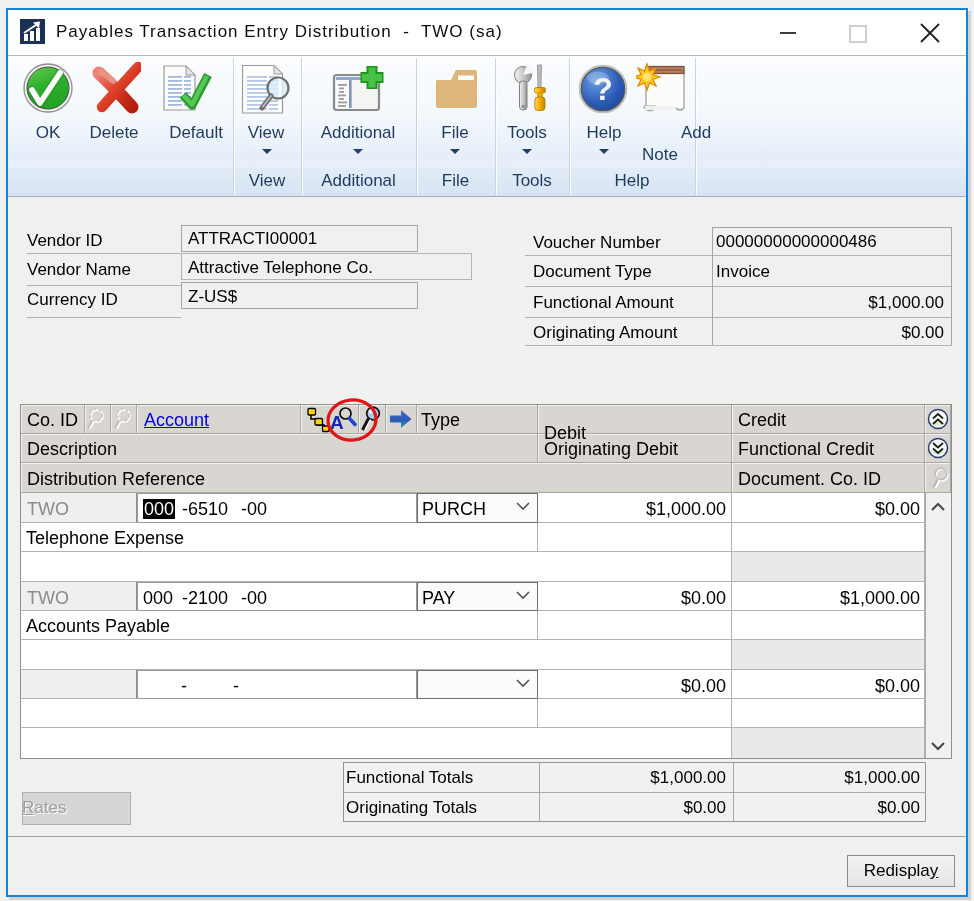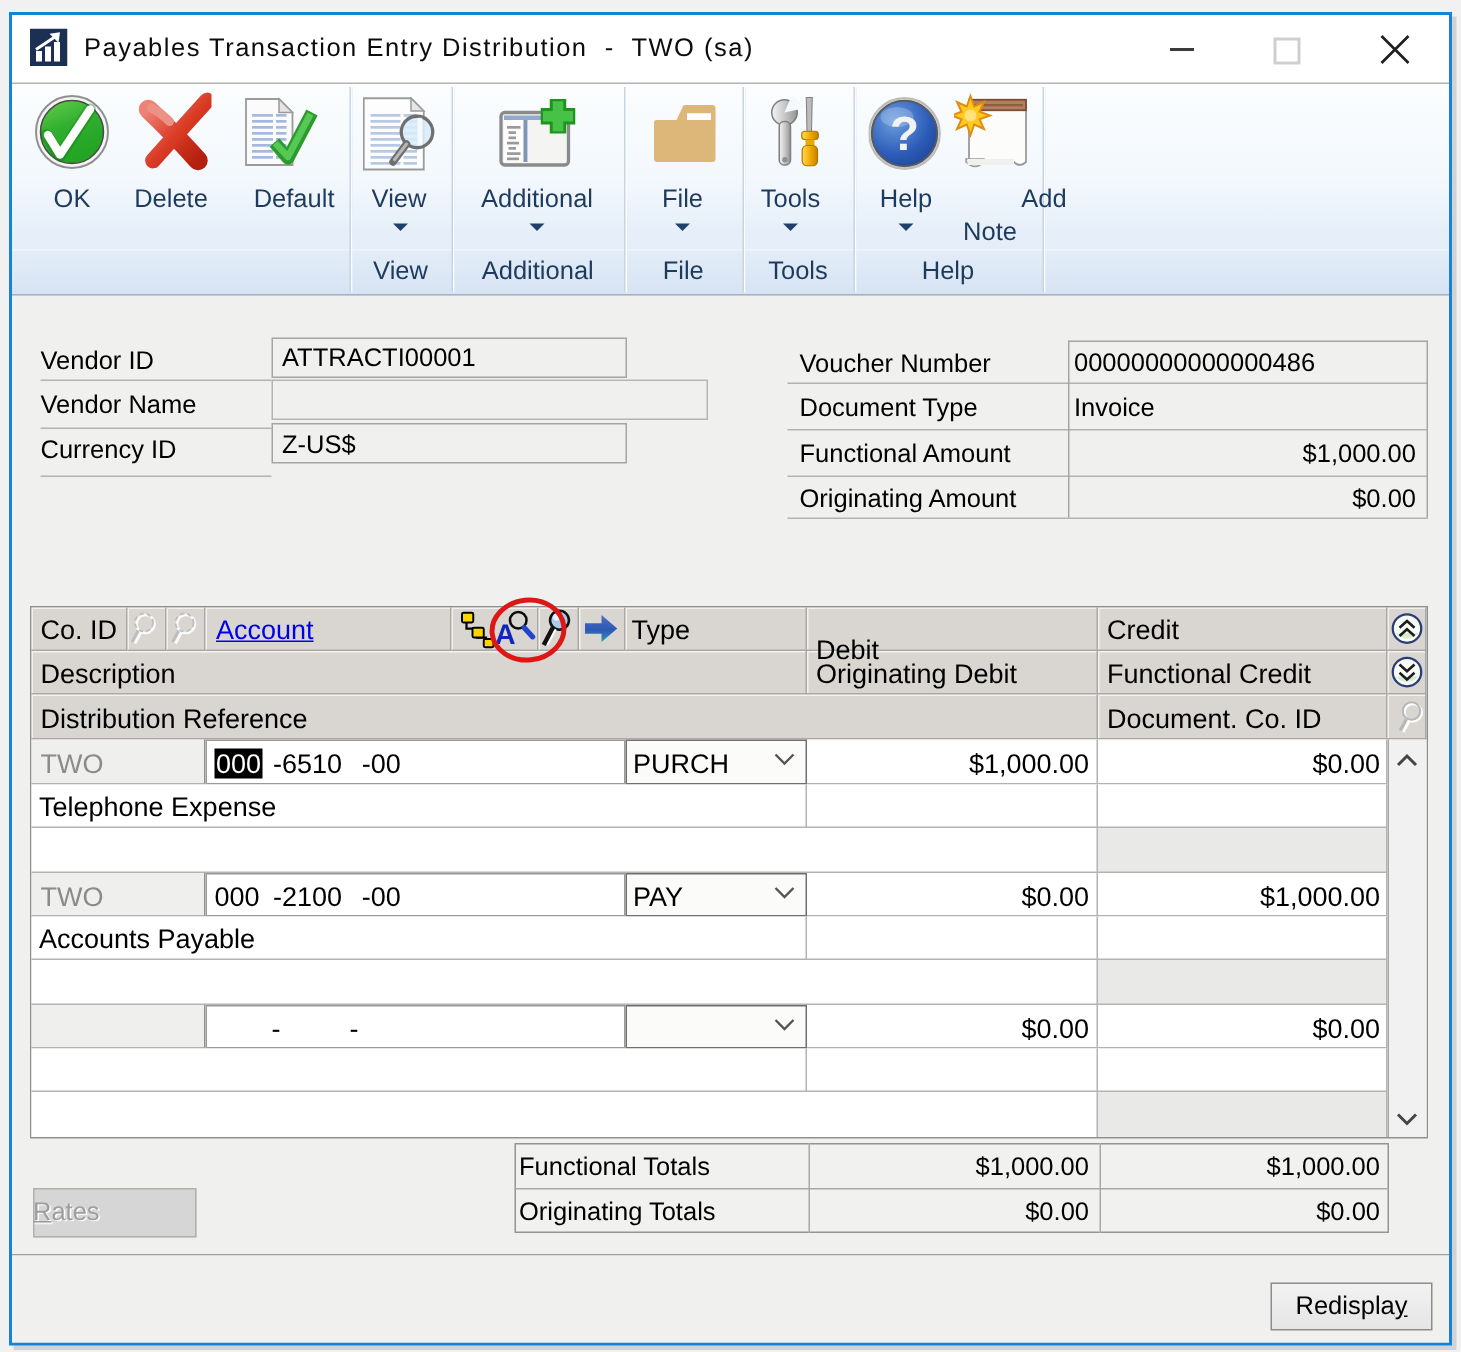--- a/index.html
+++ b/index.html
@@ -221,20 +221,21 @@
   <div class="a t" style="left:27px;top:231px;">Vendor ID</div>
   <div class="a t" style="left:27px;top:260px;">Vendor Name</div>
   <div class="a t" style="left:27px;top:290px;">Currency ID</div>
   <div class="a" style="left:27px;top:253px;width:154px;height:1px;background:#b2b2b2;"></div>
   <div class="a" style="left:27px;top:285px;width:154px;height:1px;background:#b2b2b2;"></div>
   <div class="a" style="left:27px;top:317px;width:154px;height:1px;background:#b2b2b2;"></div>
   <div class="cell" style="left:181px;top:225px;width:237px;height:27px;border:1px solid #a5a5a5;"></div>
   <div class="cell" style="left:181px;top:253px;width:291px;height:27px;border:1px solid #b5b5b5;"></div>
   <div class="cell" style="left:181px;top:282px;width:237px;height:27px;border:1px solid #a5a5a5;"></div>
   <div class="a t" style="left:188px;top:229px;">ATTRACTI00001</div>
+  <div class="a t" style="left:188px;top:258px;">Attractive Telephone Co.</div>
   <div class="a t" style="left:188px;top:287px;">Z-US$</div>
 
   <div class="a t" style="left:533px;top:233px;">Voucher Number</div>
   <div class="a t" style="left:533px;top:262px;">Document Type</div>
   <div class="a t" style="left:533px;top:293px;">Functional Amount</div>
   <div class="a t" style="left:533px;top:323px;">Originating Amount</div>
   <div class="a" style="left:525px;top:255px;width:427px;height:1px;background:#b2b2b2;"></div>
   <div class="a" style="left:525px;top:286px;width:427px;height:1px;background:#b2b2b2;"></div>
   <div class="a" style="left:525px;top:317px;width:427px;height:1px;background:#b2b2b2;"></div>
   <div class="a" style="left:525px;top:345px;width:427px;height:1px;background:#b2b2b2;"></div>

